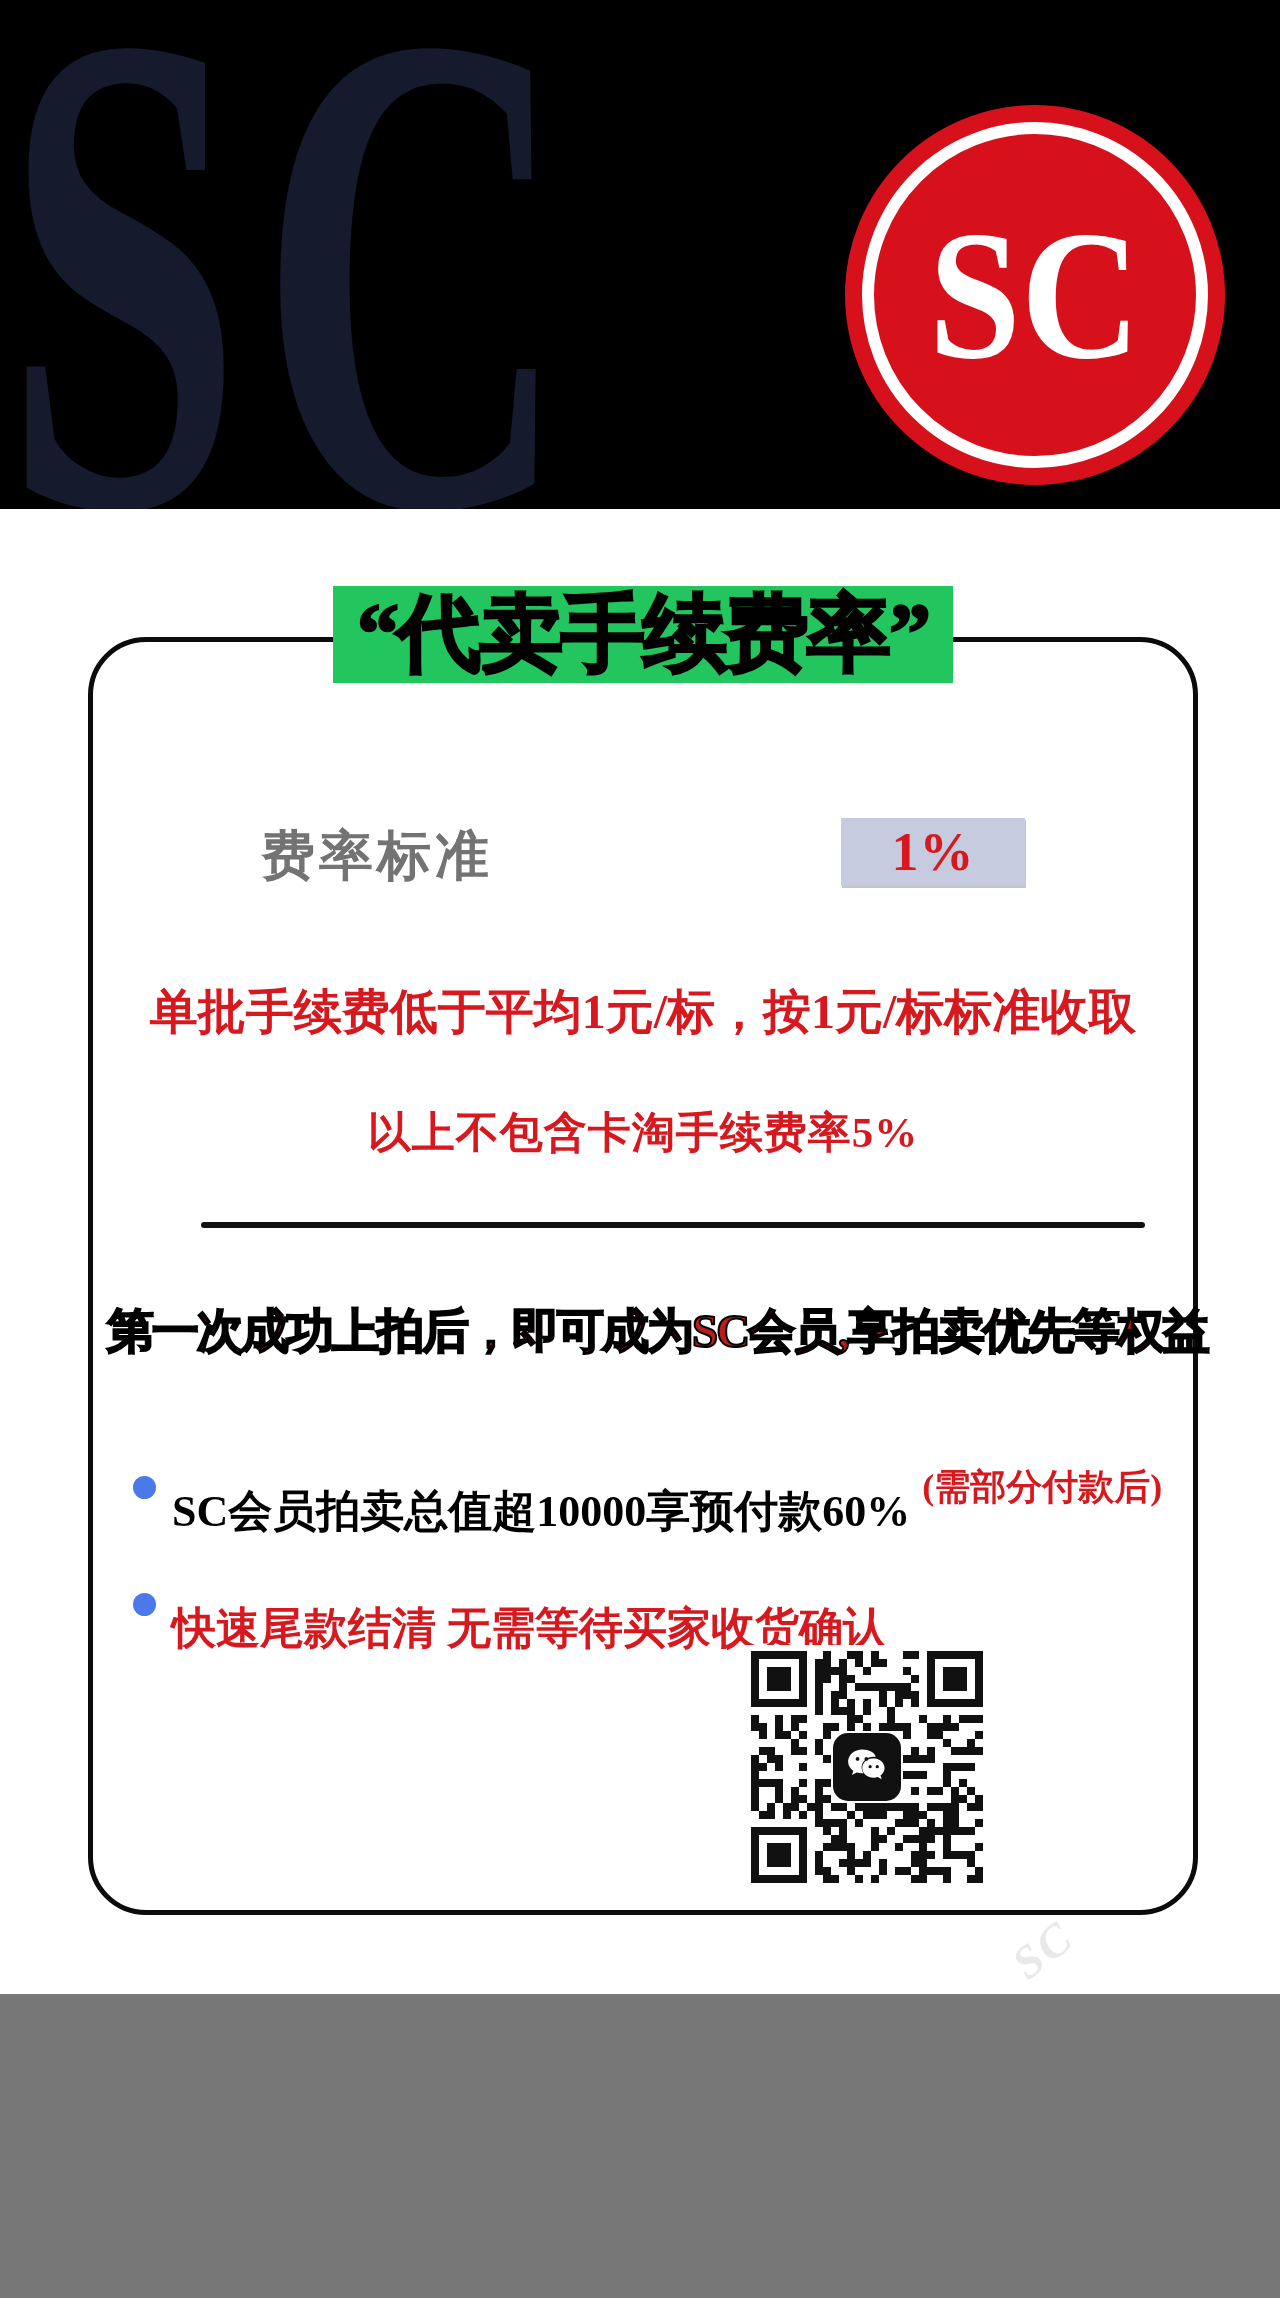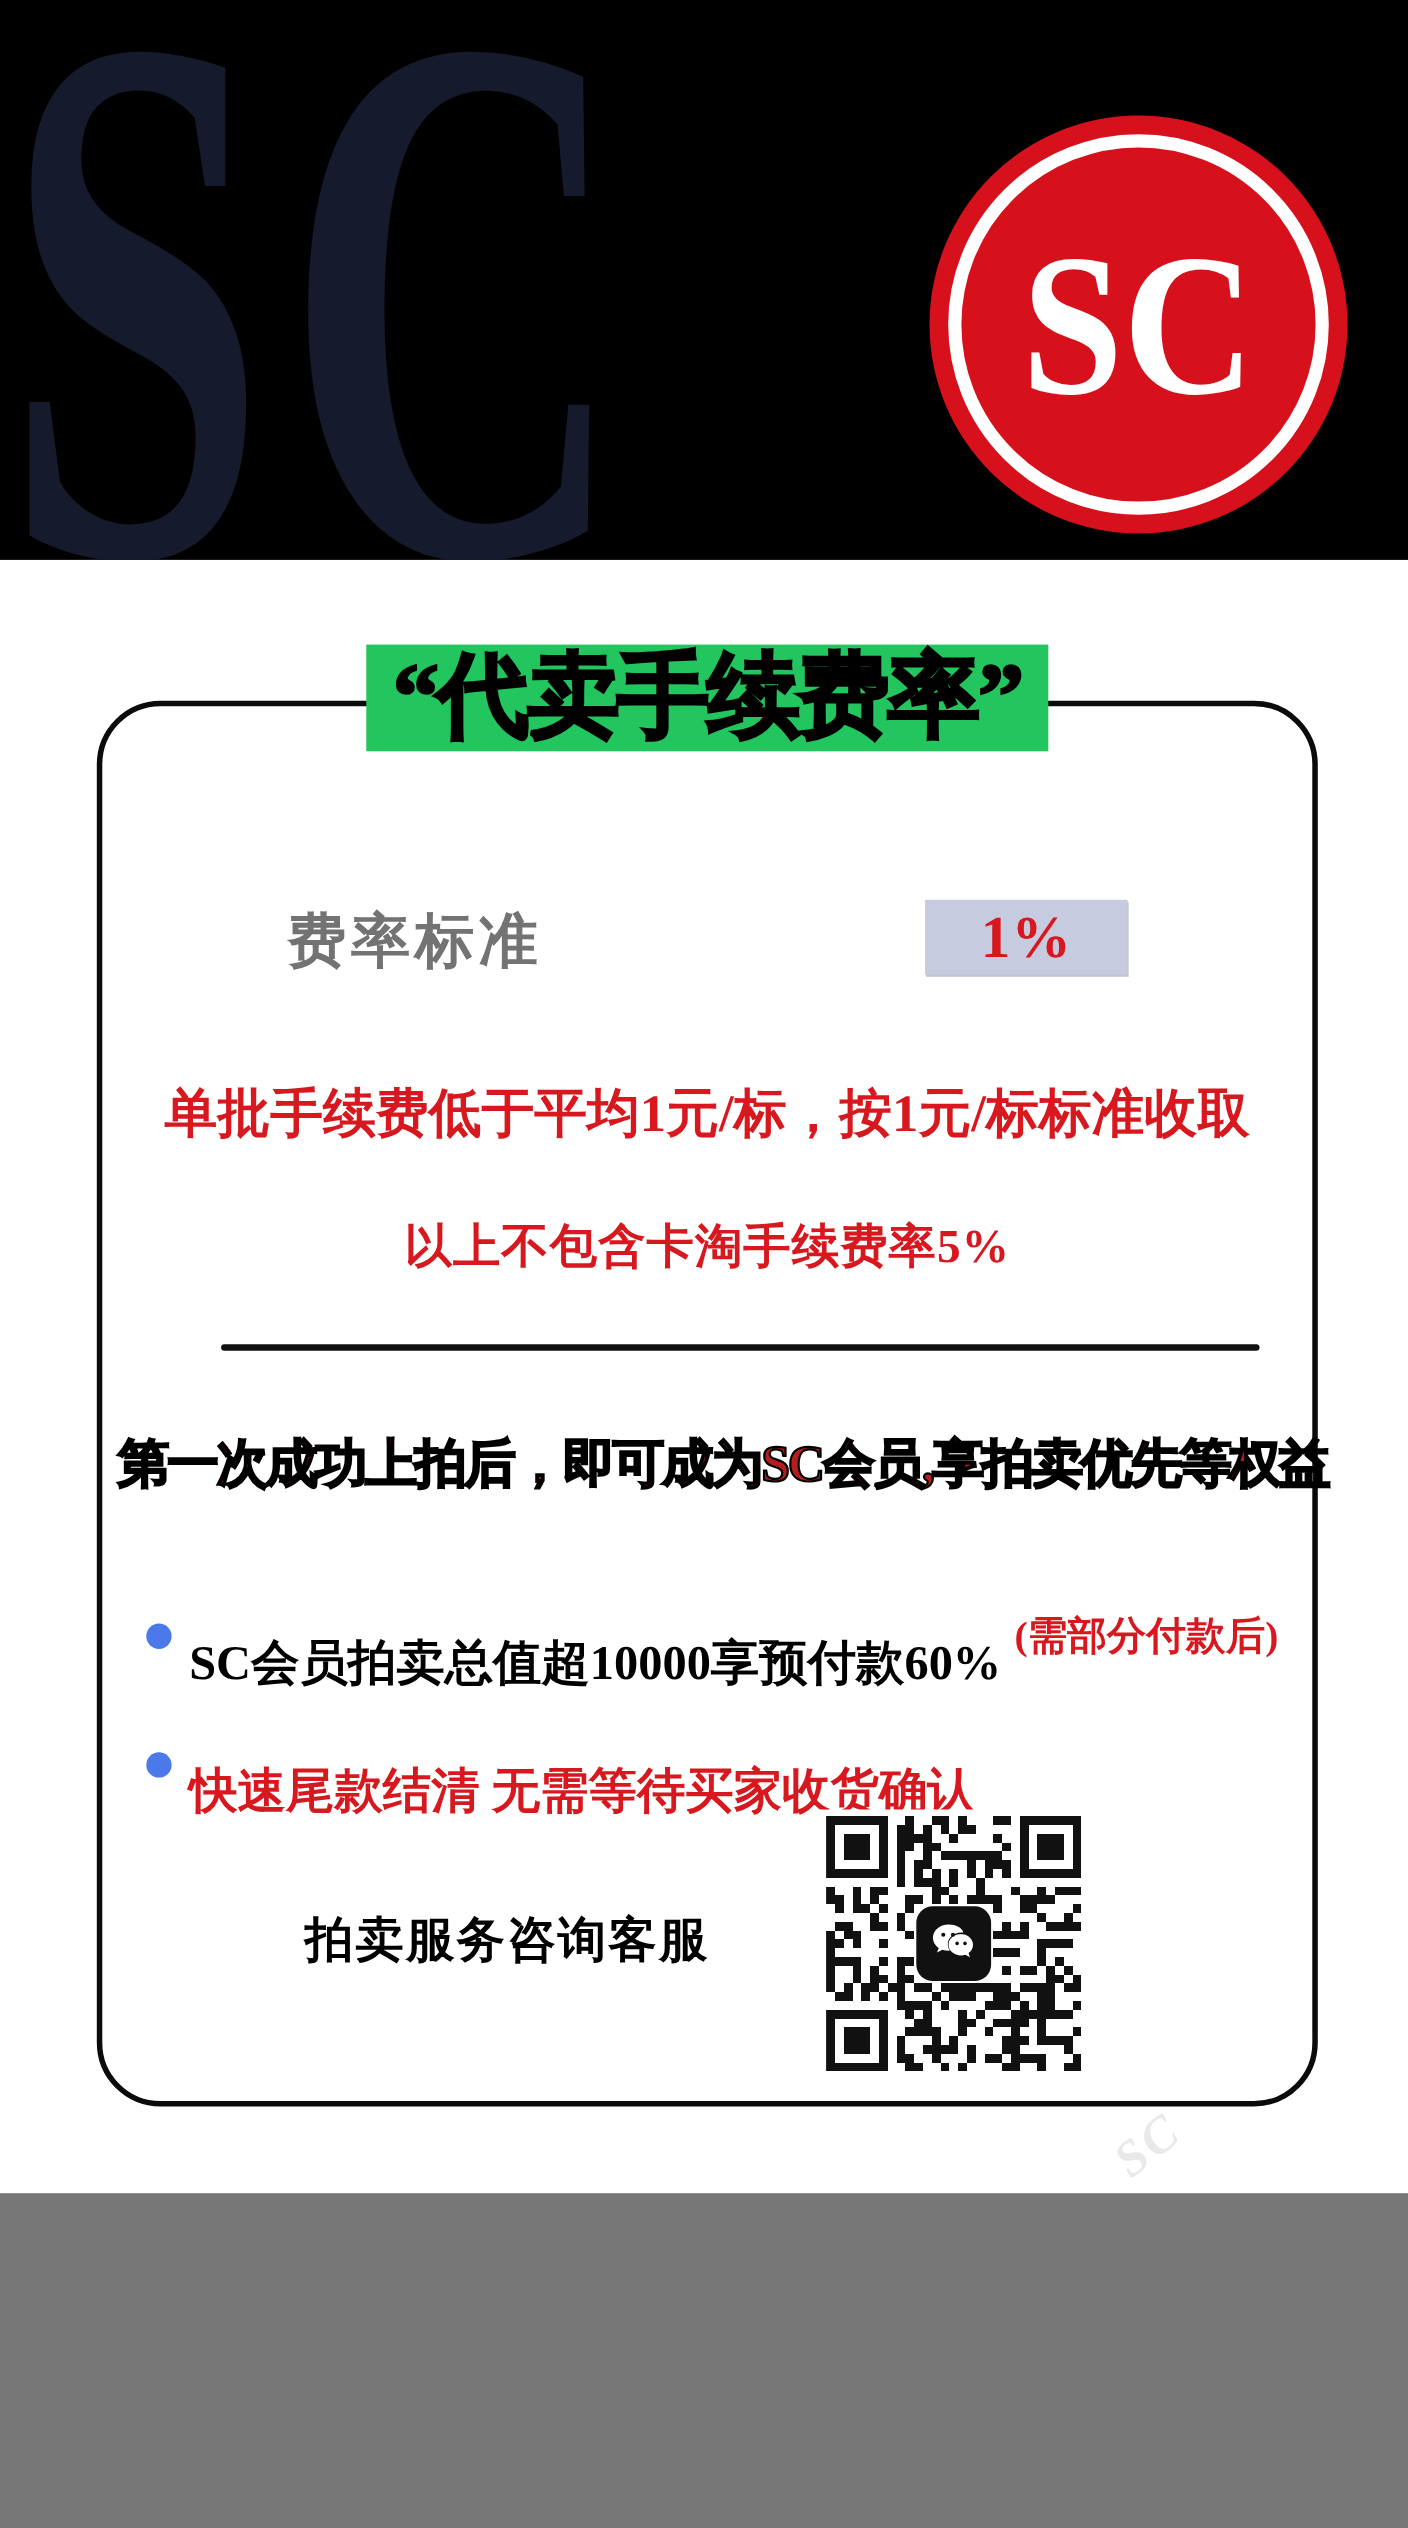--- a/index.html
+++ b/index.html
@@ -136,21 +136,20 @@
         <span class="bullet-dot"></span>
         <span class="benefit-main">SC会员拍卖总值超10000享预付款60%</span>
         <span class="benefit-note">(需部分付款后)</span>
       </li>
       <li class="benefit benefit-1">
         <span class="bullet-dot"></span>
         <span class="benefit-main red">快速尾款结清 无需等待买家收货确认</span>
       </li>
     </ul>
 
-    <span class="service-label">拍卖服务咨询客服</span>
 
     <div class="qr">
       <svg id="qr-svg" viewBox="0 0 29 29" shape-rendering="crispEdges" aria-hidden="true">
           <g fill="#111111">
             <rect x="0" y="0" width="1" height="1"></rect>
             <rect x="1" y="0" width="1" height="1"></rect>
             <rect x="2" y="0" width="1" height="1"></rect>
             <rect x="3" y="0" width="1" height="1"></rect>
             <rect x="4" y="0" width="1" height="1"></rect>
             <rect x="5" y="0" width="1" height="1"></rect>

